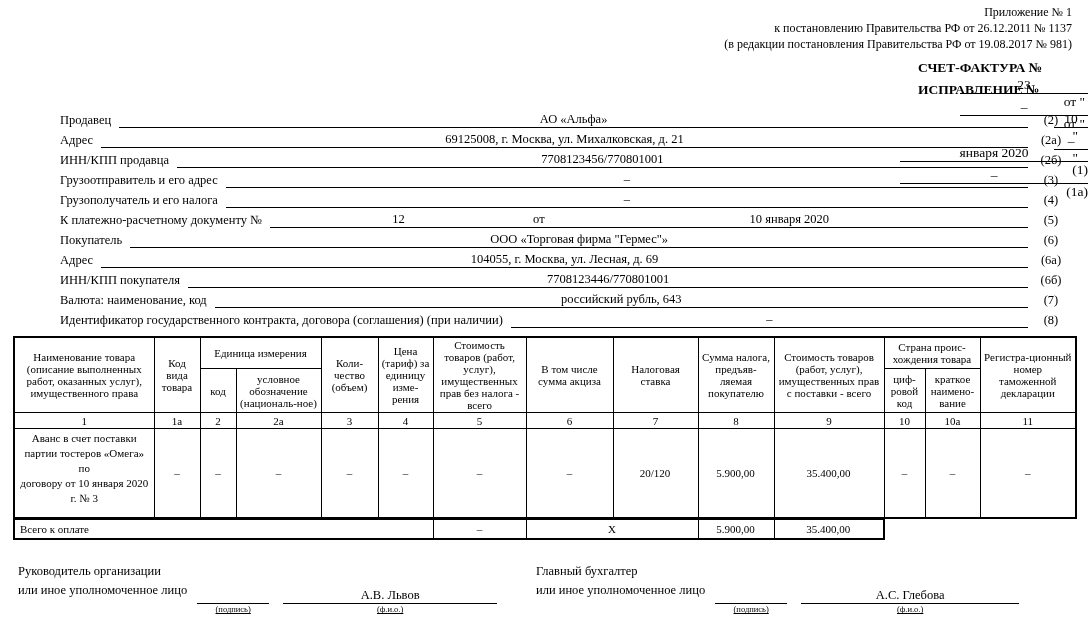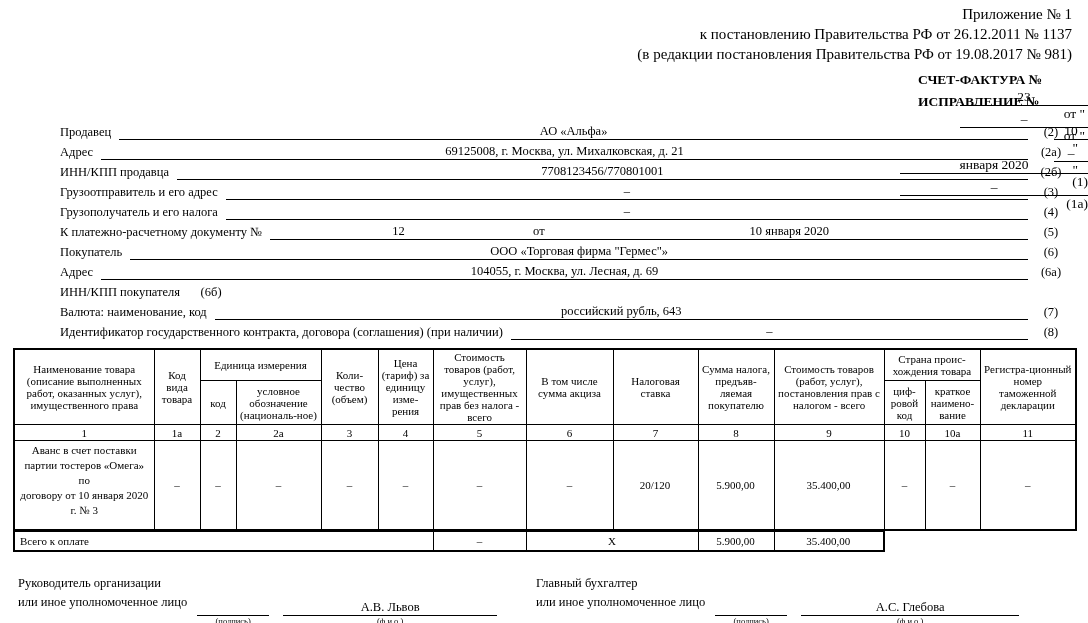--- a/index.html
+++ b/index.html
@@ -8,21 +8,21 @@
     background: #ffffff;
     color: #000000;
     font-family: "Liberation Serif", "DejaVu Serif", serif;
     overflow: hidden;
   }
   .page { position: relative; width: 1088px; height: 623px; }
 
   
   .annotation {
     text-align: right;
-    font-size: 15px;
+    font-size: 12px;
     line-height: 1.32;
     padding: 5px 16px 0 0;
   }
 
   
   .title-block { margin: 8px 0 4px 243px; }
   .title-row {
     display: flex; align-items: flex-end;
     height: 22px; font-size: 13.5px; flex-direction: column;
   }
@@ -158,20 +158,21 @@
       <span class="field-line">ООО «Торговая фирма "Гермес"»</span>
       <span class="field-code">(6)</span>
     </div>
     <div class="field-row">
       <span class="field-label">Адрес</span>
       <span class="field-line">104055, г. Москва, ул. Лесная, д. 69</span>
       <span class="field-code">(6а)</span>
     </div>
     <div class="field-row">
       <span class="field-label">ИНН/КПП покупателя</span>
+      <span class="field-line">7708123446/770801001</span>
       <span class="field-code">(6б)</span>
     </div>
     <div class="field-row">
       <span class="field-label">Валюта: наименование, код</span>
       <span class="field-line">российский рубль, 643</span>
       <span class="field-code">(7)</span>
     </div>
     <div class="field-row">
       <span class="field-label">Идентификатор государственного контракта, договора (соглашения) (при наличии)</span>
       <span class="field-line">–</span>
@@ -200,21 +201,21 @@
       <tr>
         <td rowspan="2">Наименование товара (описание выполненных работ, оказанных услуг), имущественного права</td>
         <td rowspan="2">Код вида товара</td>
         <td colspan="2">Единица измерения</td>
         <td rowspan="2">Коли-чество (объем)</td>
         <td rowspan="2">Цена (тариф) за единицу изме-рения</td>
         <td rowspan="2">Стоимость товаров (работ, услуг), имущественных прав без налога - всего</td>
         <td rowspan="2">В том числе сумма акциза</td>
         <td rowspan="2">Налоговая ставка</td>
         <td rowspan="2">Сумма налога, предъяв-ляемая покупателю</td>
-        <td rowspan="2">Стоимость товаров (работ, услуг), постановления прав с налогом - всего</td>
+        <td rowspan="2">Стоимость товаров (работ, услуг), имущественных прав с поставки - всего</td>
         <td colspan="2">Страна проис-хождения товара</td>
         <td rowspan="2">Регистра-ционный номер таможенной декларации</td>
       </tr>
       <tr>
         <td>код</td>
         <td>условное обозначение (националь-ное)</td>
         <td>циф-ровой код</td>
         <td>краткое наимено-вание</td>
       </tr>
       <tr class="num-row">

